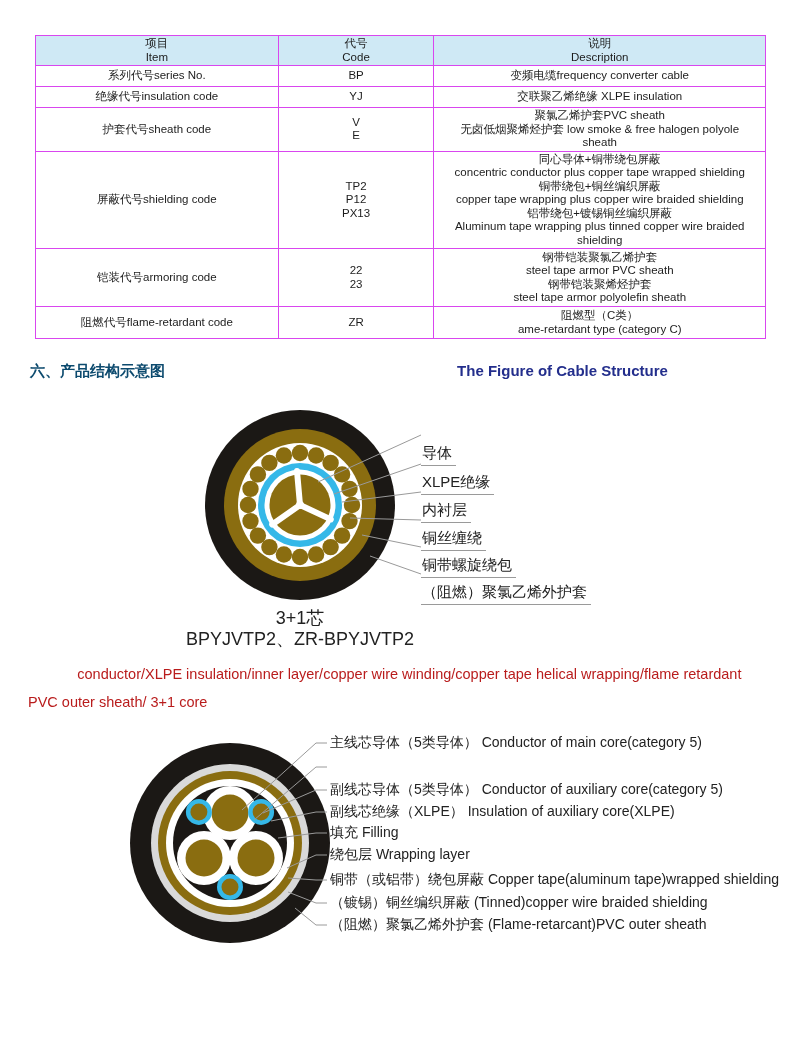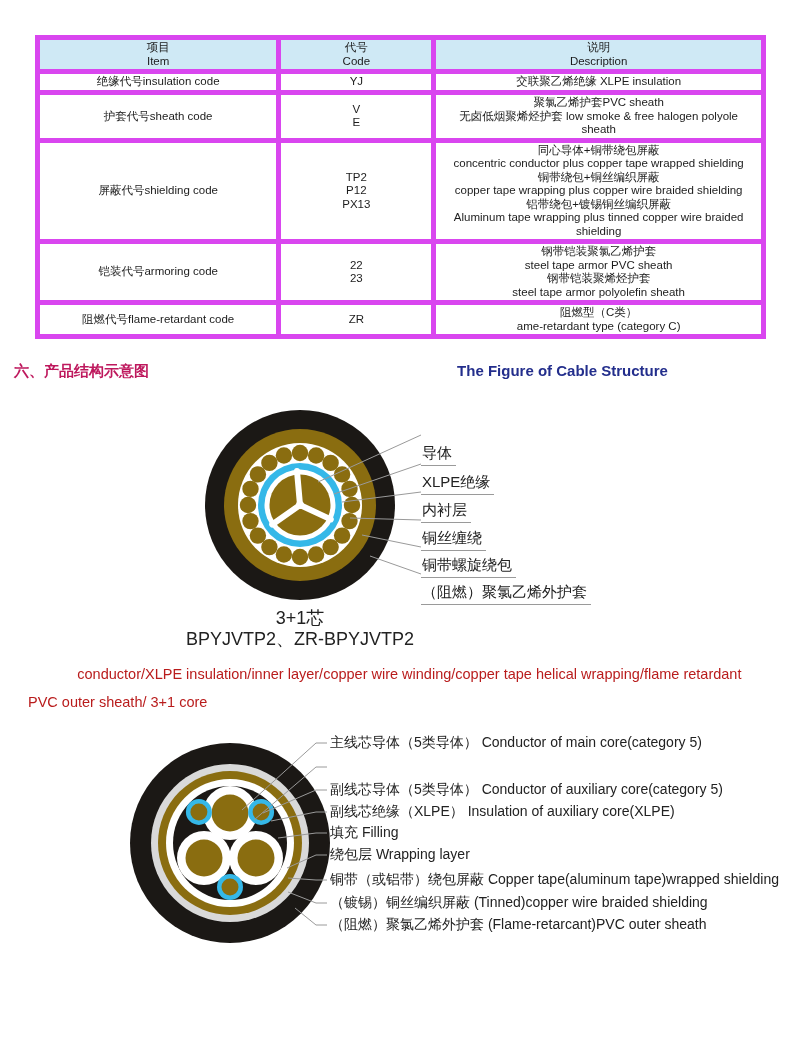--- a/index.html
+++ b/index.html
@@ -2,26 +2,26 @@
 <html><head>
 <meta charset="utf-8">
 <style>
   html,body{margin:0;padding:0;background:#ffffff;}
   body{font-family:"Liberation Sans","DejaVu Sans",sans-serif;color:#1c1c1c;}
   .page{position:relative;width:800px;height:1048px;background:#fff;overflow:hidden;}
 
   
   table.codes{position:absolute;left:35px;top:35px;width:731px;border-collapse:collapse;
     font-size:11.5px;line-height:13.5px;text-align:center;color:#1c1c1c;}
-  table.codes th,table.codes td{border:5px solid #d946ef;padding:1px 4px;vertical-align:middle;}
+  table.codes th,table.codes td{border:1px solid #d946ef;padding:1px 4px;vertical-align:middle;}
   table.codes thead th{background:#cfe9f5;font-weight:normal;}
   table.codes{border:1.5px solid #3f3f3f;}
 
   
-  .h-cn{position:absolute;left:14px;top:362px;font-size:15px;font-weight:bold;color:#be185d;}
+  .h-cn{position:absolute;left:30px;top:362px;font-size:15px;font-weight:bold;color:#0c4a6e;}
   .h-en{position:absolute;left:420px;top:362px;width:285px;text-align:center;
     font-size:15px;font-weight:bold;color:#232e8c;}
 
   
   .fig{position:absolute;left:0;width:800px;}
   #fig1{top:400px;height:250px;}
   #fig2{top:728px;height:225px;}
   .fig svg{position:absolute;left:0;top:0;}
   .leader{stroke:#9a9a9a;stroke-width:1;fill:none;}
   .cblack{fill:#1b1815;} .colive{fill:#8a6d10;} .cwhite{fill:#ffffff;}
@@ -60,20 +60,25 @@
           <div>代号</div>
           <div>Code</div>
         </th>
         <th>
           <div>说明</div>
           <div>Description</div>
         </th>
       </tr>
     </thead>
     <tbody>
+      <tr style="height:21px">
+        <td>系列代号series No.</td>
+        <td>BP</td>
+        <td>变频电缆frequency converter cable</td>
+      </tr>
       <tr style="height:21px">
         <td>绝缘代号insulation code</td>
         <td>YJ</td>
         <td>交联聚乙烯绝缘 XLPE insulation</td>
       </tr>
       <tr style="height:42px">
         <td>护套代号sheath code</td>
         <td>
           <div>V</div>
           <div>E</div>

